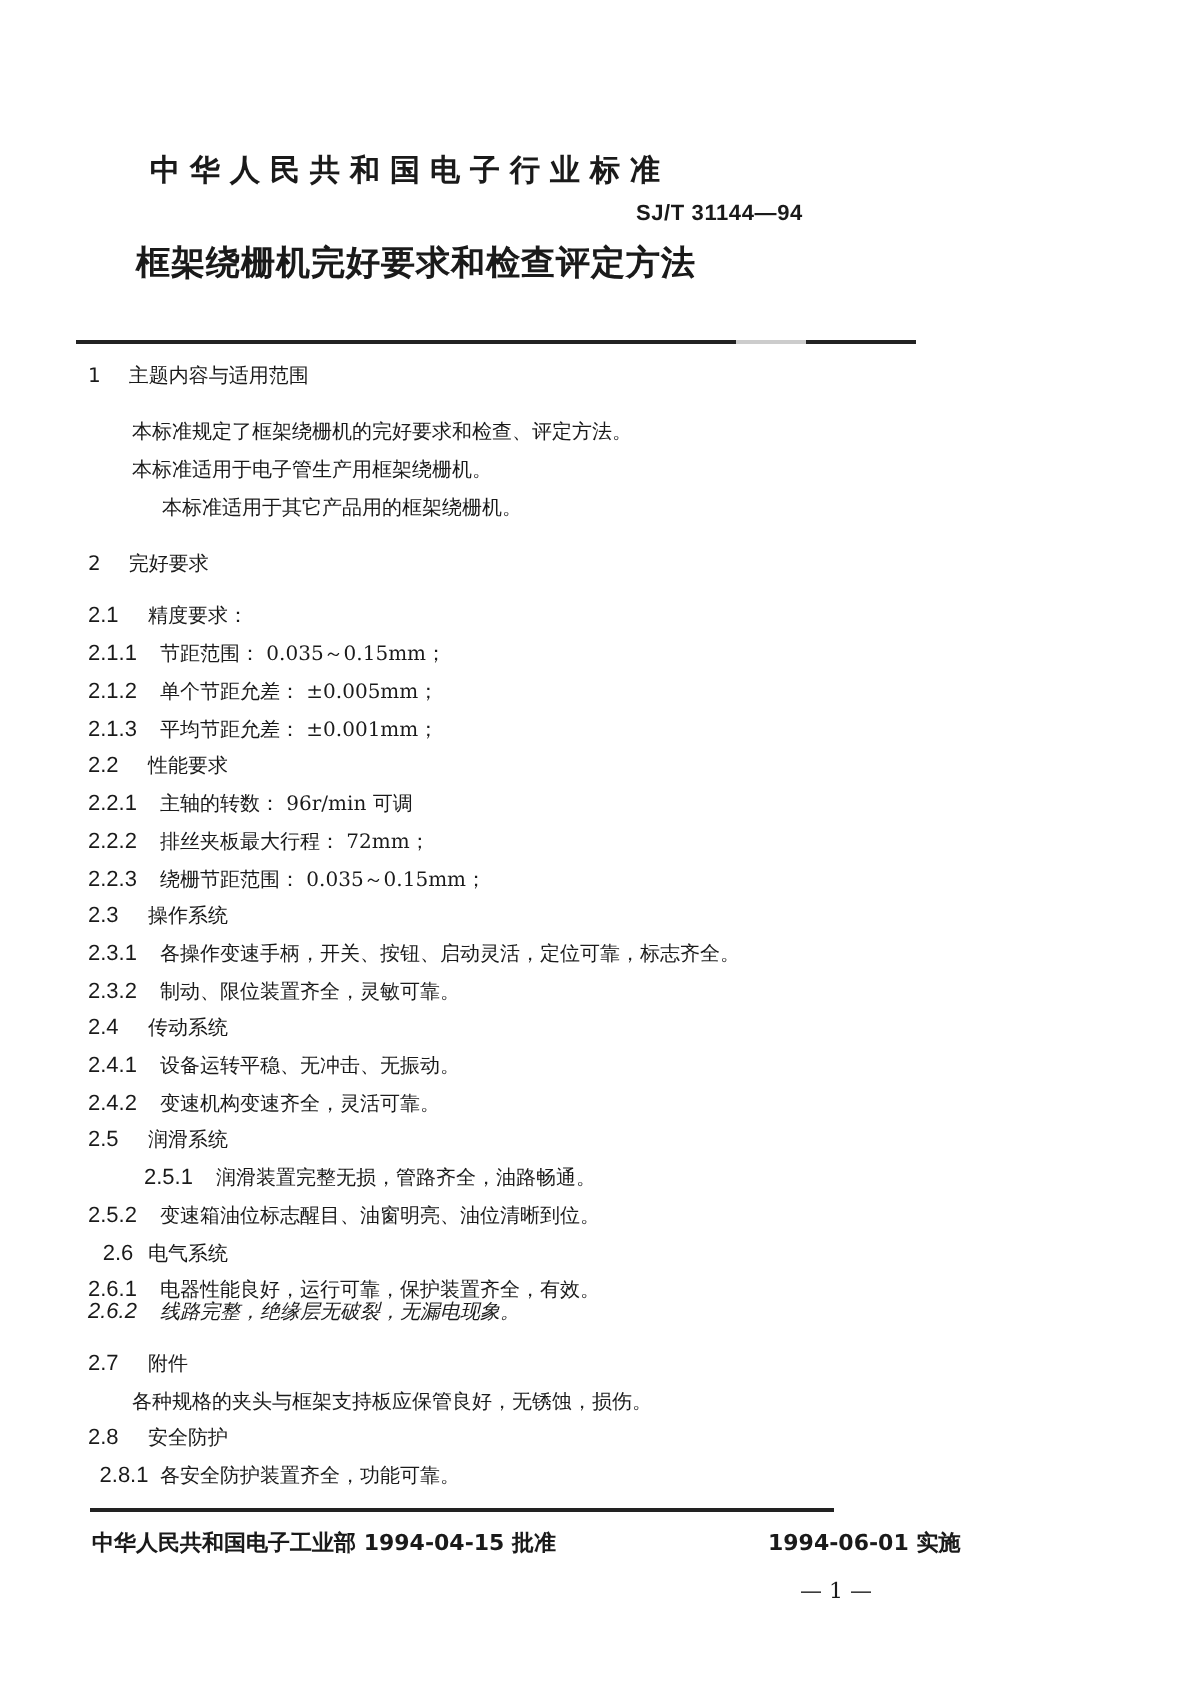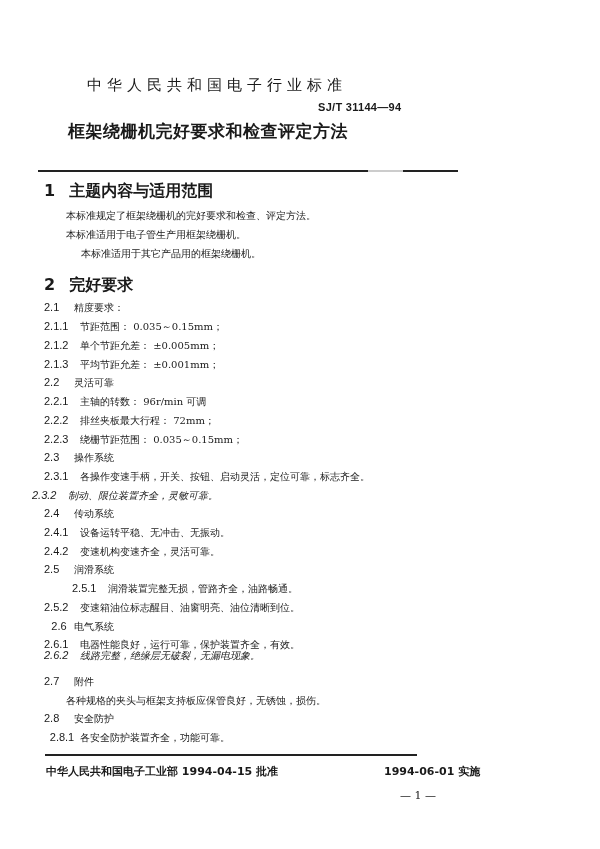--- a/index.html
+++ b/index.html
@@ -3,27 +3,27 @@
 <meta charset="utf-8">
 <style>
   html, body { margin:0; padding:0; }
   body {
     width:600px; height:849px; background:#ffffff; position:relative; overflow:hidden;
     font-family: "DejaVu Serif", "Liberation Serif", serif; color:#1a1a1a;
   }
   .abs { position:absolute; white-space:nowrap; }
   .sans { font-family: "DejaVu Sans", "Liberation Sans", sans-serif; }
   .bold { font-weight:bold;text-align:right; }
-  #org { left:75px; top:76px; font-size:15px; letter-spacing:5px; font-weight:normal;margin-left:12px; }
+  #org { left:75px; top:76px; font-size:15px; letter-spacing:5px; font-weight:bold; }
   #code { left:318px; top:101px; font-size:11px; font-family:"Liberation Sans", sans-serif; font-weight:bold; letter-spacing:0.3px; }
   #title { left:68px; top:120px; font-size:17px; font-weight:bold; letter-spacing:0.5px; }
   .rule { position:absolute; height:2px; background:#222; }
   #rule-top { left:38px; top:170px; width:420px; }
   #rule-top-gap { position:absolute; left:368px; top:170px; width:35px; height:2px; background:#ccc; }
-  .sec { font-size:16px; font-family:"DejaVu Sans", sans-serif; font-weight:bold; }
+  .sec { font-size:10px; font-family:"DejaVu Sans", sans-serif; font-weight:normal; }
   .line { font-size:10px; }
   .num { display:inline-block; font-family:"Liberation Sans", sans-serif; font-size:11px; }
 </style>
 </head>
 <body>
 
 <div class="abs" id="org">中华人民共和国电子行业标准</div>
 <div class="abs" id="code">SJ/T 31144—94</div>
 <div class="abs" id="title">框架绕栅机完好要求和检查评定方法</div>
 
@@ -38,27 +38,27 @@
 <div class="abs line" style="left:66px; top:247px;margin-left:15px;">本标准适用于其它产品用的框架绕栅机。</div>
 
 <div class="abs sec" style="left:44px; top:275px;">
   <span>2</span><span style="display:inline-block;width:14px"></span><span>完好要求</span>
 </div>
 
 <div class="abs line" style="left:44px; top:301px;"><span class="num" style="width:30px">2.1</span><span>精度要求：</span></div>
 <div class="abs line" style="left:44px; top:320px;"><span class="num" style="width:36px">2.1.1</span><span>节距范围： 0.035～0.15mm；</span></div>
 <div class="abs line" style="left:44px; top:339px;"><span class="num" style="width:36px">2.1.2</span><span>单个节距允差： ±0.005mm；</span></div>
 <div class="abs line" style="left:44px; top:358px;"><span class="num" style="width:36px">2.1.3</span><span>平均节距允差： ±0.001mm；</span></div>
-<div class="abs line" style="left:44px; top:376px;"><span class="num" style="width:30px">2.2</span><span>灵活可靠</span></div>
+<div class="abs line" style="left:44px; top:376px;"><span class="num" style="width:30px">2.2</span><span>性能要求</span></div>
 <div class="abs line" style="left:44px; top:395px;"><span class="num" style="width:36px">2.2.1</span><span>主轴的转数： 96r/min 可调</span></div>
 <div class="abs line" style="left:44px; top:414px;"><span class="num" style="width:36px">2.2.2</span><span>排丝夹板最大行程： 72mm；</span></div>
 <div class="abs line" style="left:44px; top:433px;"><span class="num" style="width:36px">2.2.3</span><span>绕栅节距范围： 0.035～0.15mm；</span></div>
 <div class="abs line" style="left:44px; top:451px;"><span class="num" style="width:30px">2.3</span><span>操作系统</span></div>
 <div class="abs line" style="left:44px; top:470px;"><span class="num" style="width:36px">2.3.1</span><span>各操作变速手柄，开关、按钮、启动灵活，定位可靠，标志齐全。</span></div>
-<div class="abs line" style="left:32px; top:489px;font-style:italic;"><span class="num" style="width:36px">2.3.2</span><span>制动、限位装置齐全，灵敏可靠。</span></div>
+<div class="abs line" style="left:44px; top:489px;"><span class="num" style="width:36px">2.3.2</span><span>制动、限位装置齐全，灵敏可靠。</span></div>
 <div class="abs line" style="left:44px; top:507px;"><span class="num" style="width:30px">2.4</span><span>传动系统</span></div>
 <div class="abs line" style="left:44px; top:526px;"><span class="num" style="width:36px">2.4.1</span><span>设备运转平稳、无冲击、无振动。</span></div>
 <div class="abs line" style="left:44px; top:545px;"><span class="num" style="width:36px">2.4.2</span><span>变速机构变速齐全，灵活可靠。</span></div>
 <div class="abs line" style="left:44px; top:563px;"><span class="num" style="width:30px">2.5</span><span>润滑系统</span></div>
 <div class="abs line" style="left:44px; top:582px;margin-left:28px;"><span class="num" style="width:36px">2.5.1</span><span>润滑装置完整无损，管路齐全，油路畅通。</span></div>
 <div class="abs line" style="left:44px; top:601px;"><span class="num" style="width:36px">2.5.2</span><span>变速箱油位标志醒目、油窗明亮、油位清晰到位。</span></div>
 <div class="abs line" style="left:44px; top:620px;text-align:center;"><span class="num" style="width:30px">2.6</span><span>电气系统</span></div>
 <div class="abs line" style="left:44px; top:638px;"><span class="num" style="width:36px">2.6.1</span><span>电器性能良好，运行可靠，保护装置齐全，有效。</span></div>
 <div class="abs line" style="left:44px; top:649px;font-style:italic;"><span class="num" style="width:36px">2.6.2</span><span>线路完整，绝缘层无破裂，无漏电现象。</span></div>
 <div class="abs line" style="left:44px; top:675px;"><span class="num" style="width:30px">2.7</span><span>附件</span></div>

